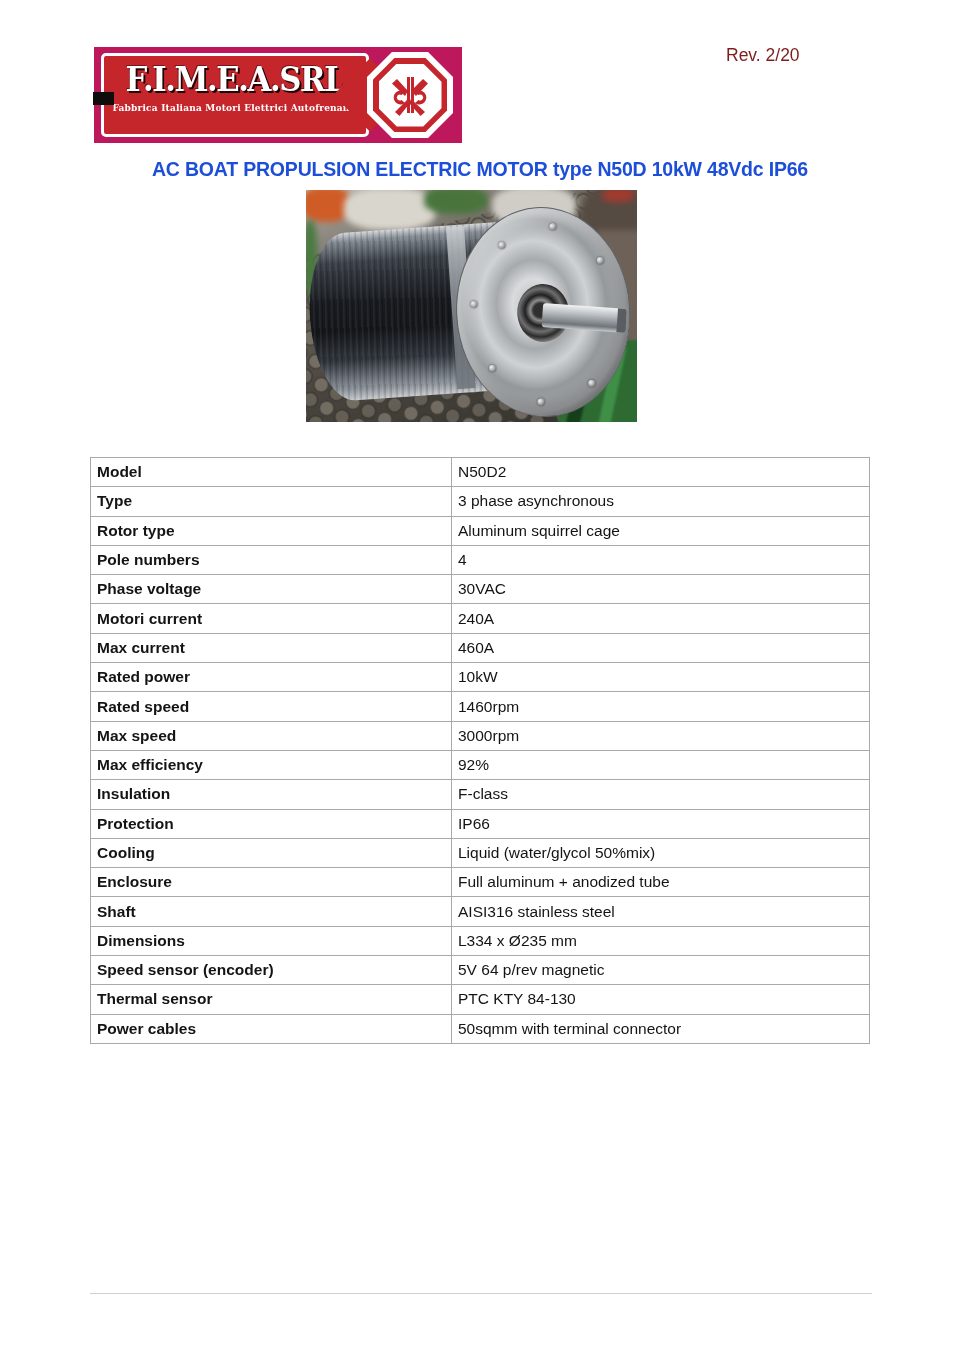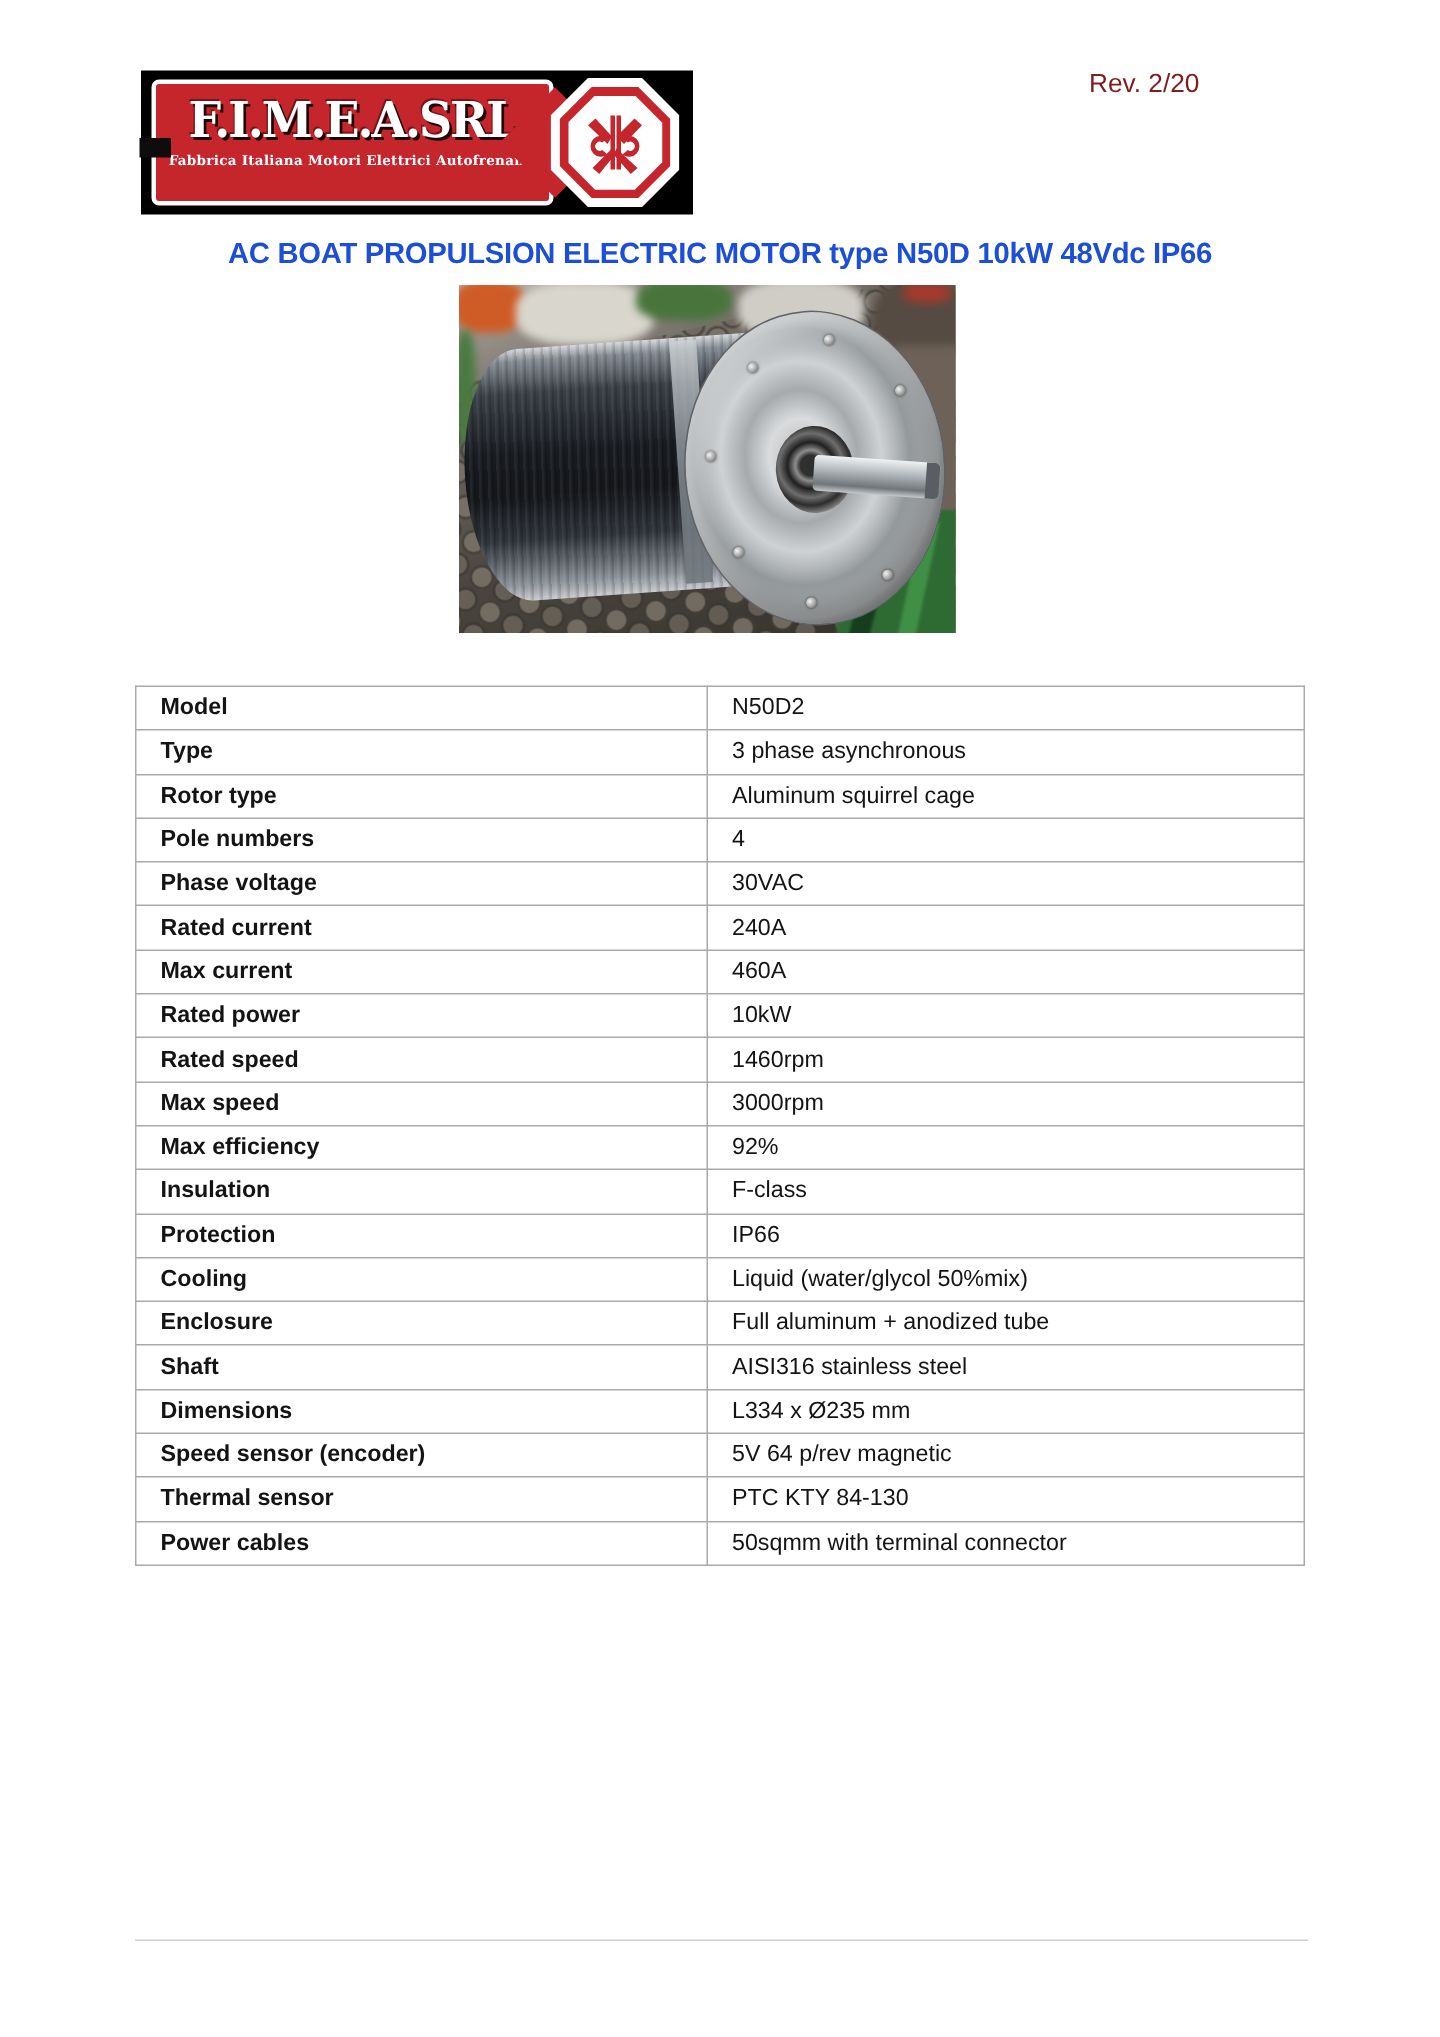--- a/index.html
+++ b/index.html
@@ -2,21 +2,21 @@
 <html><head>
 <meta charset="utf-8">
 <style>
   html,body{margin:0;padding:0;}
   body{
     width:960px;height:1358px;position:relative;background:#ffffff;
     font-family:"Liberation Sans", sans-serif;color:#141414;overflow:hidden;
   }
   
   .rev{position:absolute;left:726px;top:45px;font-size:17.5px;color:#7f1d1d;}
-  .logo-box{position:absolute;left:94px;top:47px;width:368px;height:96px;background:#000000;}
+  .logo-box{position:absolute;left:94px;top:47px;width:368px;height:96px;background:#be185d;}
   .logo-banner{position:absolute;left:7px;top:6px;width:262px;height:78px;background:#c5262c;
     border:3px solid #fff;border-radius:5px;}
   .logo-main{color:#fff;font-family:"DejaVu Serif", serif;font-weight:bold;font-size:33px;
     line-height:36px;text-align:center;margin-top:6px;letter-spacing:-1.5px;white-space:nowrap;
     transform:scaleX(.93);transform-origin:center;
     text-shadow:2px 2px 0 rgba(0,0,0,.85),-1px -1px 0 rgba(0,0,0,.4);}
   .logo-tagline{color:#fff;font-family:"DejaVu Serif", serif;font-weight:bold;font-size:9px;
     text-align:center;margin-top:5px;letter-spacing:.2px;white-space:nowrap;}
   .logo-notch{position:absolute;left:-1px;top:45px;width:21px;height:13px;background:#0e0d0b;}
   .logo-diamond{position:absolute;left:250px;top:22px;width:52px;height:52px;background:#c5262c;
@@ -68,21 +68,21 @@
     background:radial-gradient(circle at 35% 35%, #f4f4f4, #9a9a9a 60%, #4e4e4e);
     box-shadow:0 0 2px rgba(0,0,0,.7);}
   .shaft{position:absolute;left:236px;top:96px;width:84px;height:24px;border-radius:3px;
     transform:rotate(8deg);transform-origin:left center;
     background:linear-gradient(to bottom,#f0f2f3,#b9bec2 35%,#70757a 80%,#c6cacd);}
   .shaft:after{content:"";position:absolute;right:0;top:0;width:9px;height:100%;
     background:#5a5e62;border-radius:0 3px 3px 0;}
   
   .spec-wrap{position:absolute;left:90px;top:457px;}
   table.spec{border-collapse:collapse;width:780px;table-layout:fixed;}
-  table.spec td{border:1px solid #a9a9a9;height:28.3px;padding:0 16px;font-size:15.5px;
+  table.spec td{border:1px solid #a9a9a9;height:28.3px;padding:0 6px;font-size:15.5px;
     vertical-align:middle;color:#141414;overflow:hidden;white-space:nowrap;margin-left:11px;}
   table.spec td.label{width:348px;font-weight:bold;}
   
   .footer-line{position:absolute;left:90px;top:1293px;width:782px;height:1px;background:#d0d0d0;}
 </style>
 </head>
 <body>
 
 <div class="rev">Rev. 2/20</div>
 
@@ -161,21 +161,21 @@
         </tr>
         <tr>
           <td class="label">Pole numbers</td>
           <td class="value">4</td>
         </tr>
         <tr>
           <td class="label">Phase voltage</td>
           <td class="value">30VAC</td>
         </tr>
         <tr>
-          <td class="label">Rated current</td>
+          <td class="label">Motori current</td>
           <td class="value">240A</td>
         </tr>
         <tr>
           <td class="label">Max current</td>
           <td class="value">460A</td>
         </tr>
         <tr>
           <td class="label">Rated power</td>
           <td class="value">10kW</td>
         </tr>

